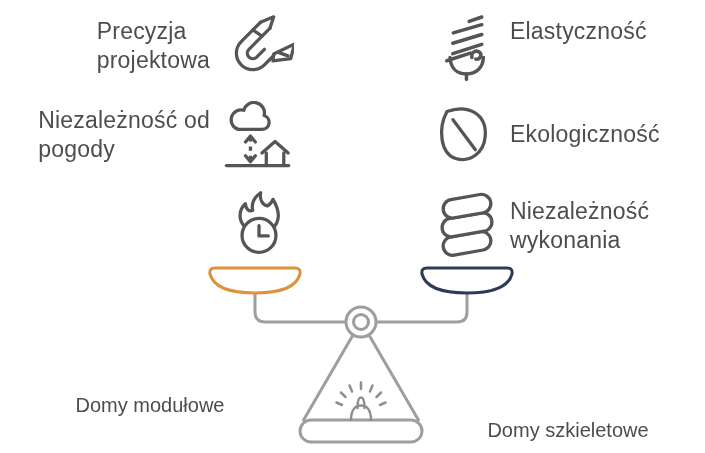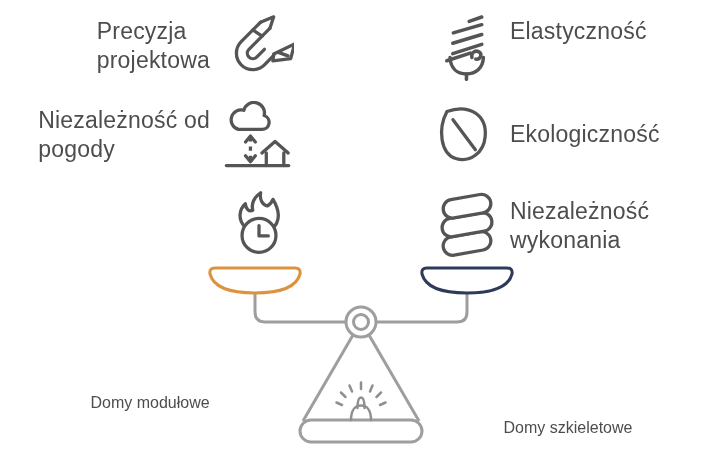--- a/index.html
+++ b/index.html
@@ -7,21 +7,21 @@
     position:relative; width:705px; height:453px; background:#ffffff;
     font-family:"Liberation Sans", sans-serif; color:#4d4d4d; overflow:hidden;
   }
   .feat-text {
     position:absolute; font-size:23px; line-height:29px; letter-spacing:.2px;
     color:#4d4d4d; white-space:nowrap;
   }
   .ra { text-align:left; }
   .icon { position:absolute; width:70px; height:70px; }
   .icon svg { display:block; width:100%; height:100%; }
-  .side-label { position:absolute; font-size:16px; color:#4d4d4d; text-align:center; white-space:nowrap; }
+  .side-label { position:absolute; font-size:20px; color:#4d4d4d; text-align:center; white-space:nowrap; }
   .scale-wrap { position:absolute; left:195px; top:258px; width:332px; height:195px; }
 </style>
 </head>
 <body>
 
 <div class="canvas">
 
   <div class="feat-text ra" style="top:17px; right:495px;">
     <div>Precyzja</div>
     <div>projektowa</div>

